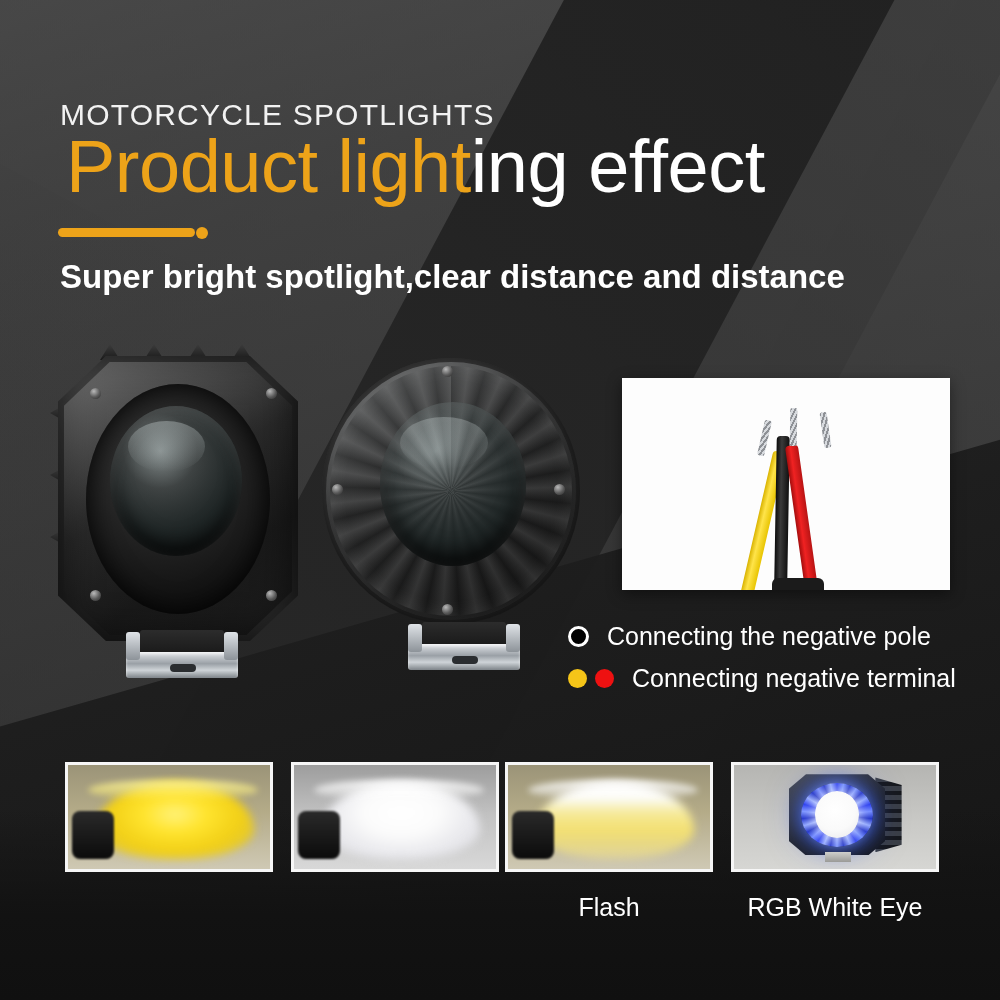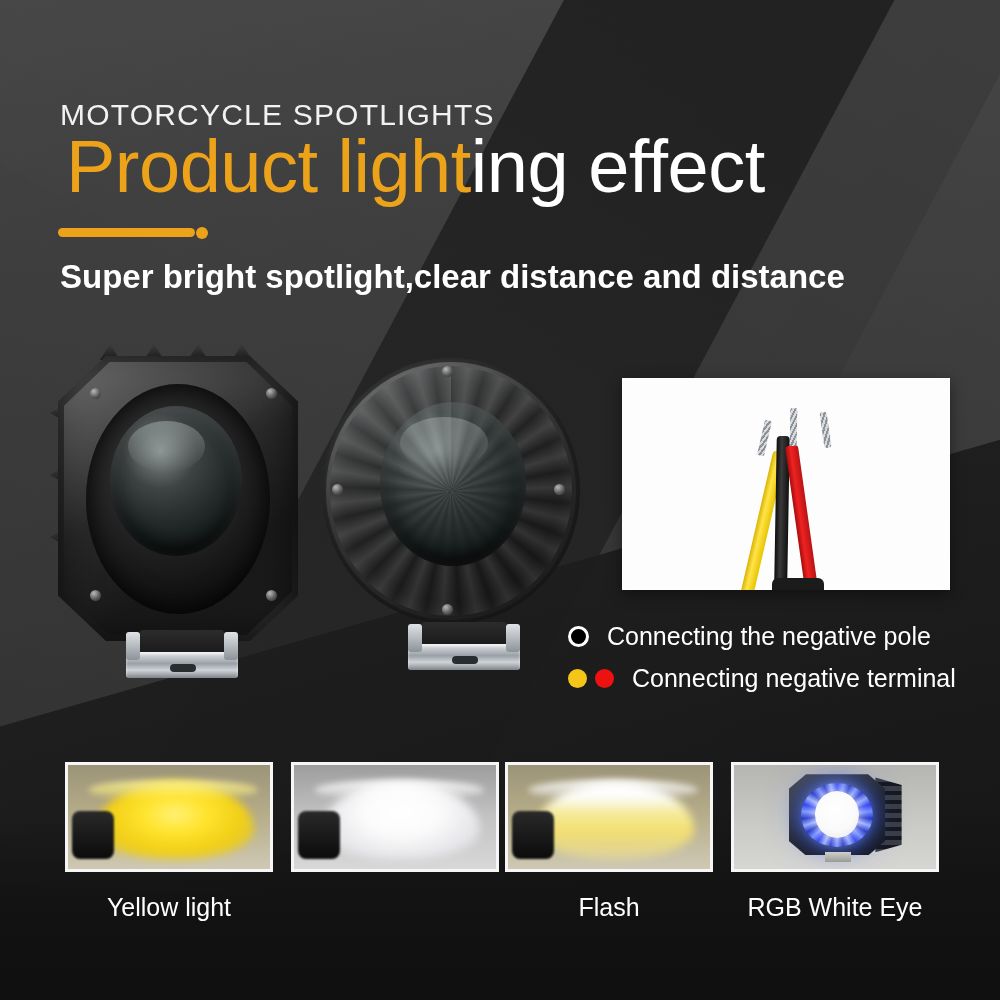--- a/index.html
+++ b/index.html
@@ -305,18 +305,17 @@
       <div class="ae-bg"></div>
       <div class="ae-fins"></div>
       <div class="ae-body"></div>
       <div class="ae-ring"></div>
       <div class="ae-lens"></div>
       <div class="ae-stand"></div>
     </div>
   </div>
 
   <div class="captions">
-    <div class="cap c1">Yellow light</div>
     <div class="cap c3">Flash</div>
     <div class="cap c4">RGB White Eye</div>
   </div>
 
 </div>
 
 </body></html>

